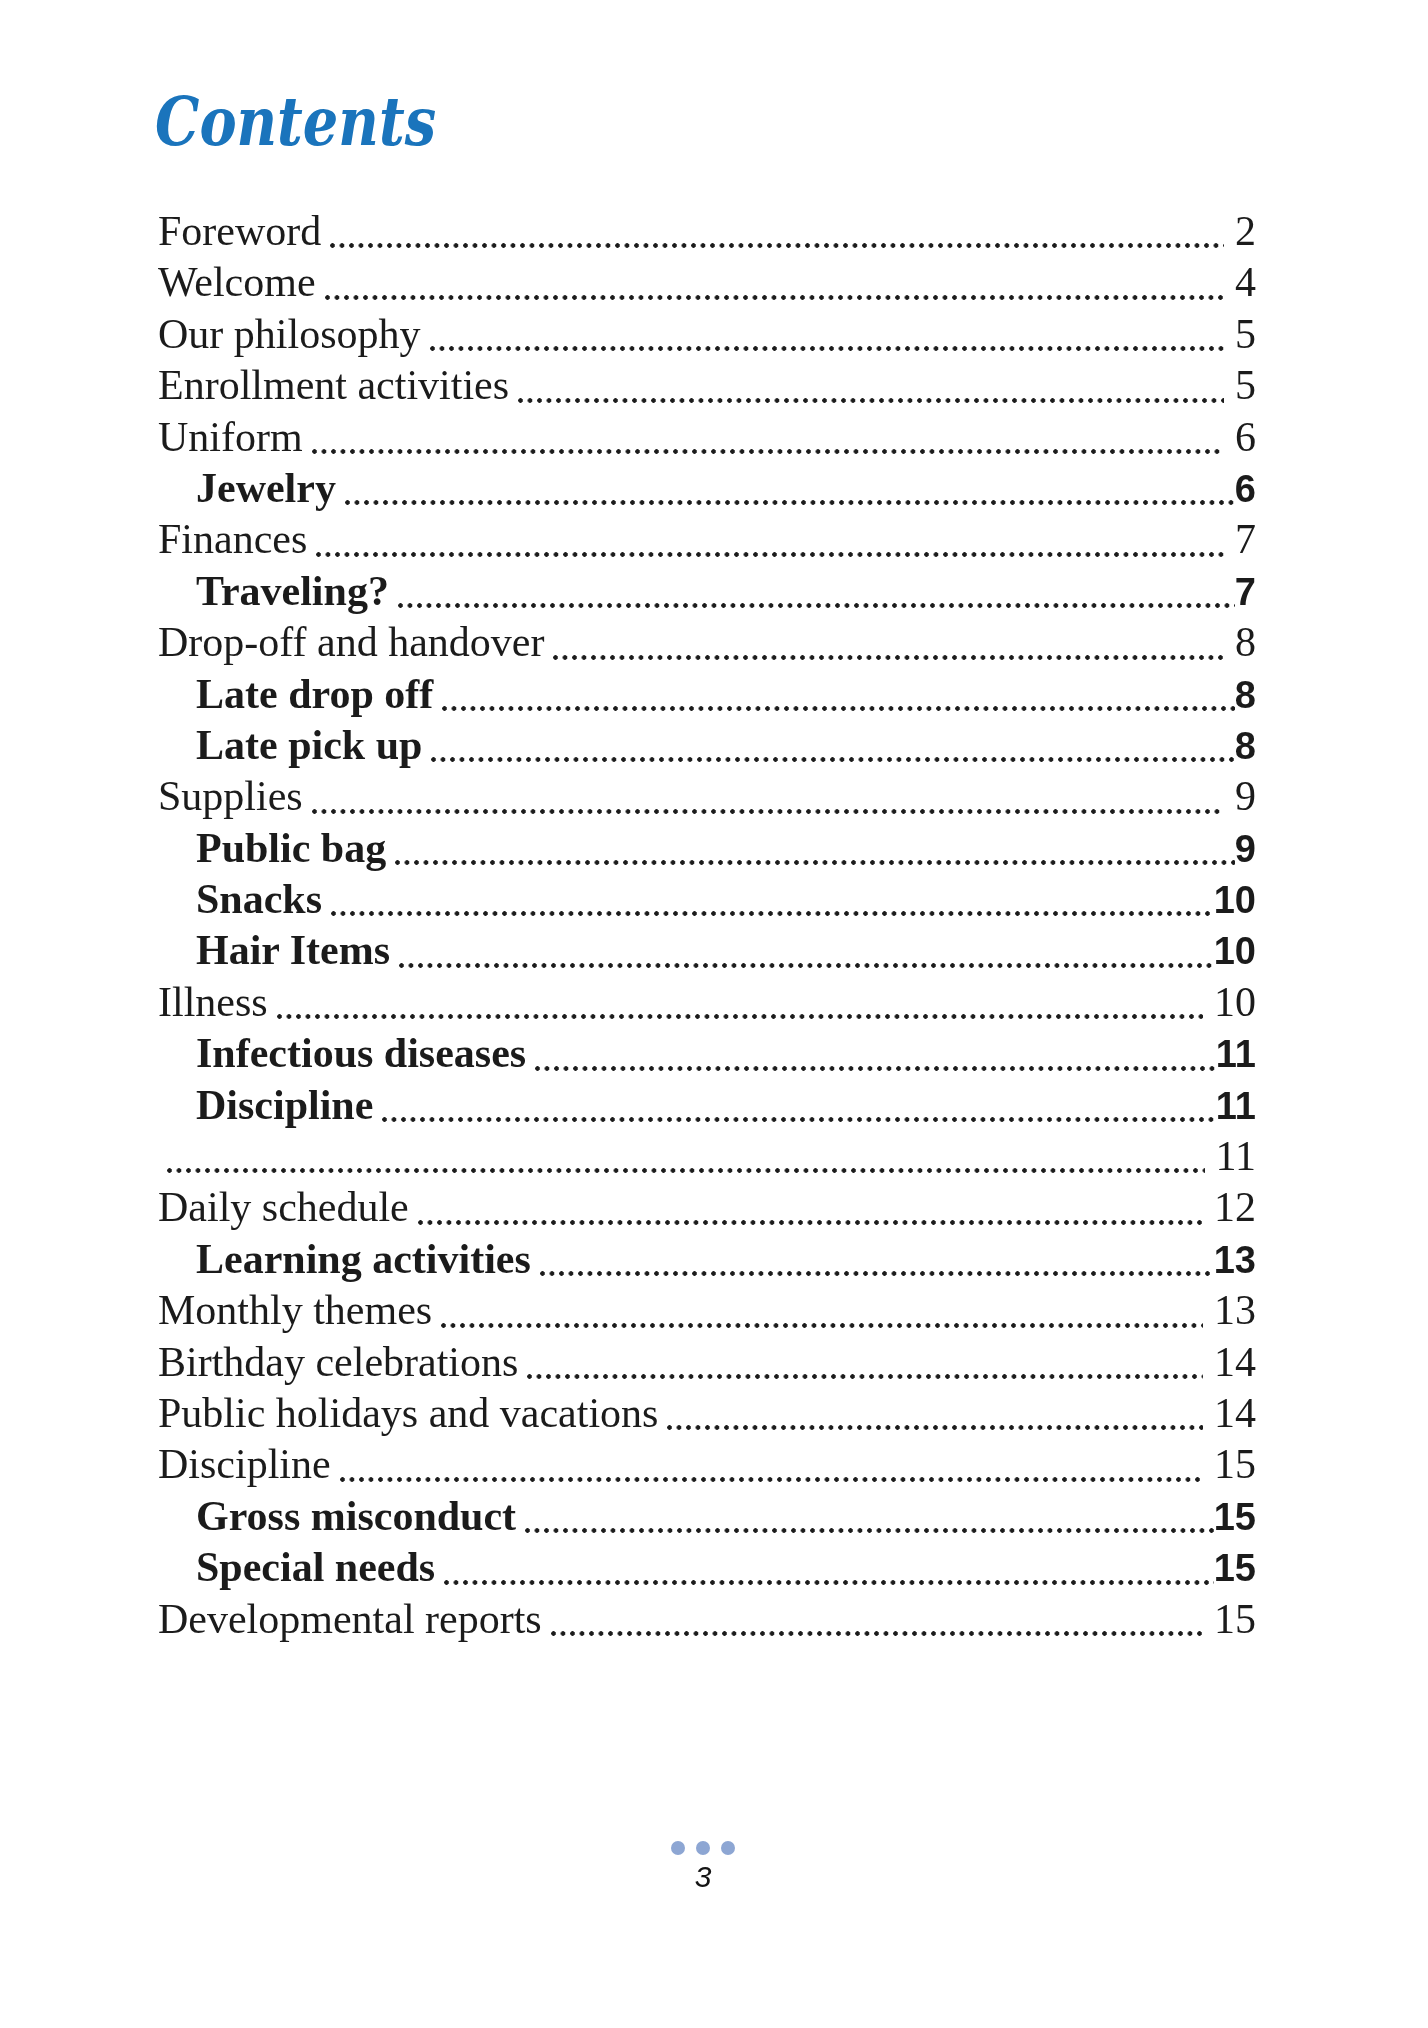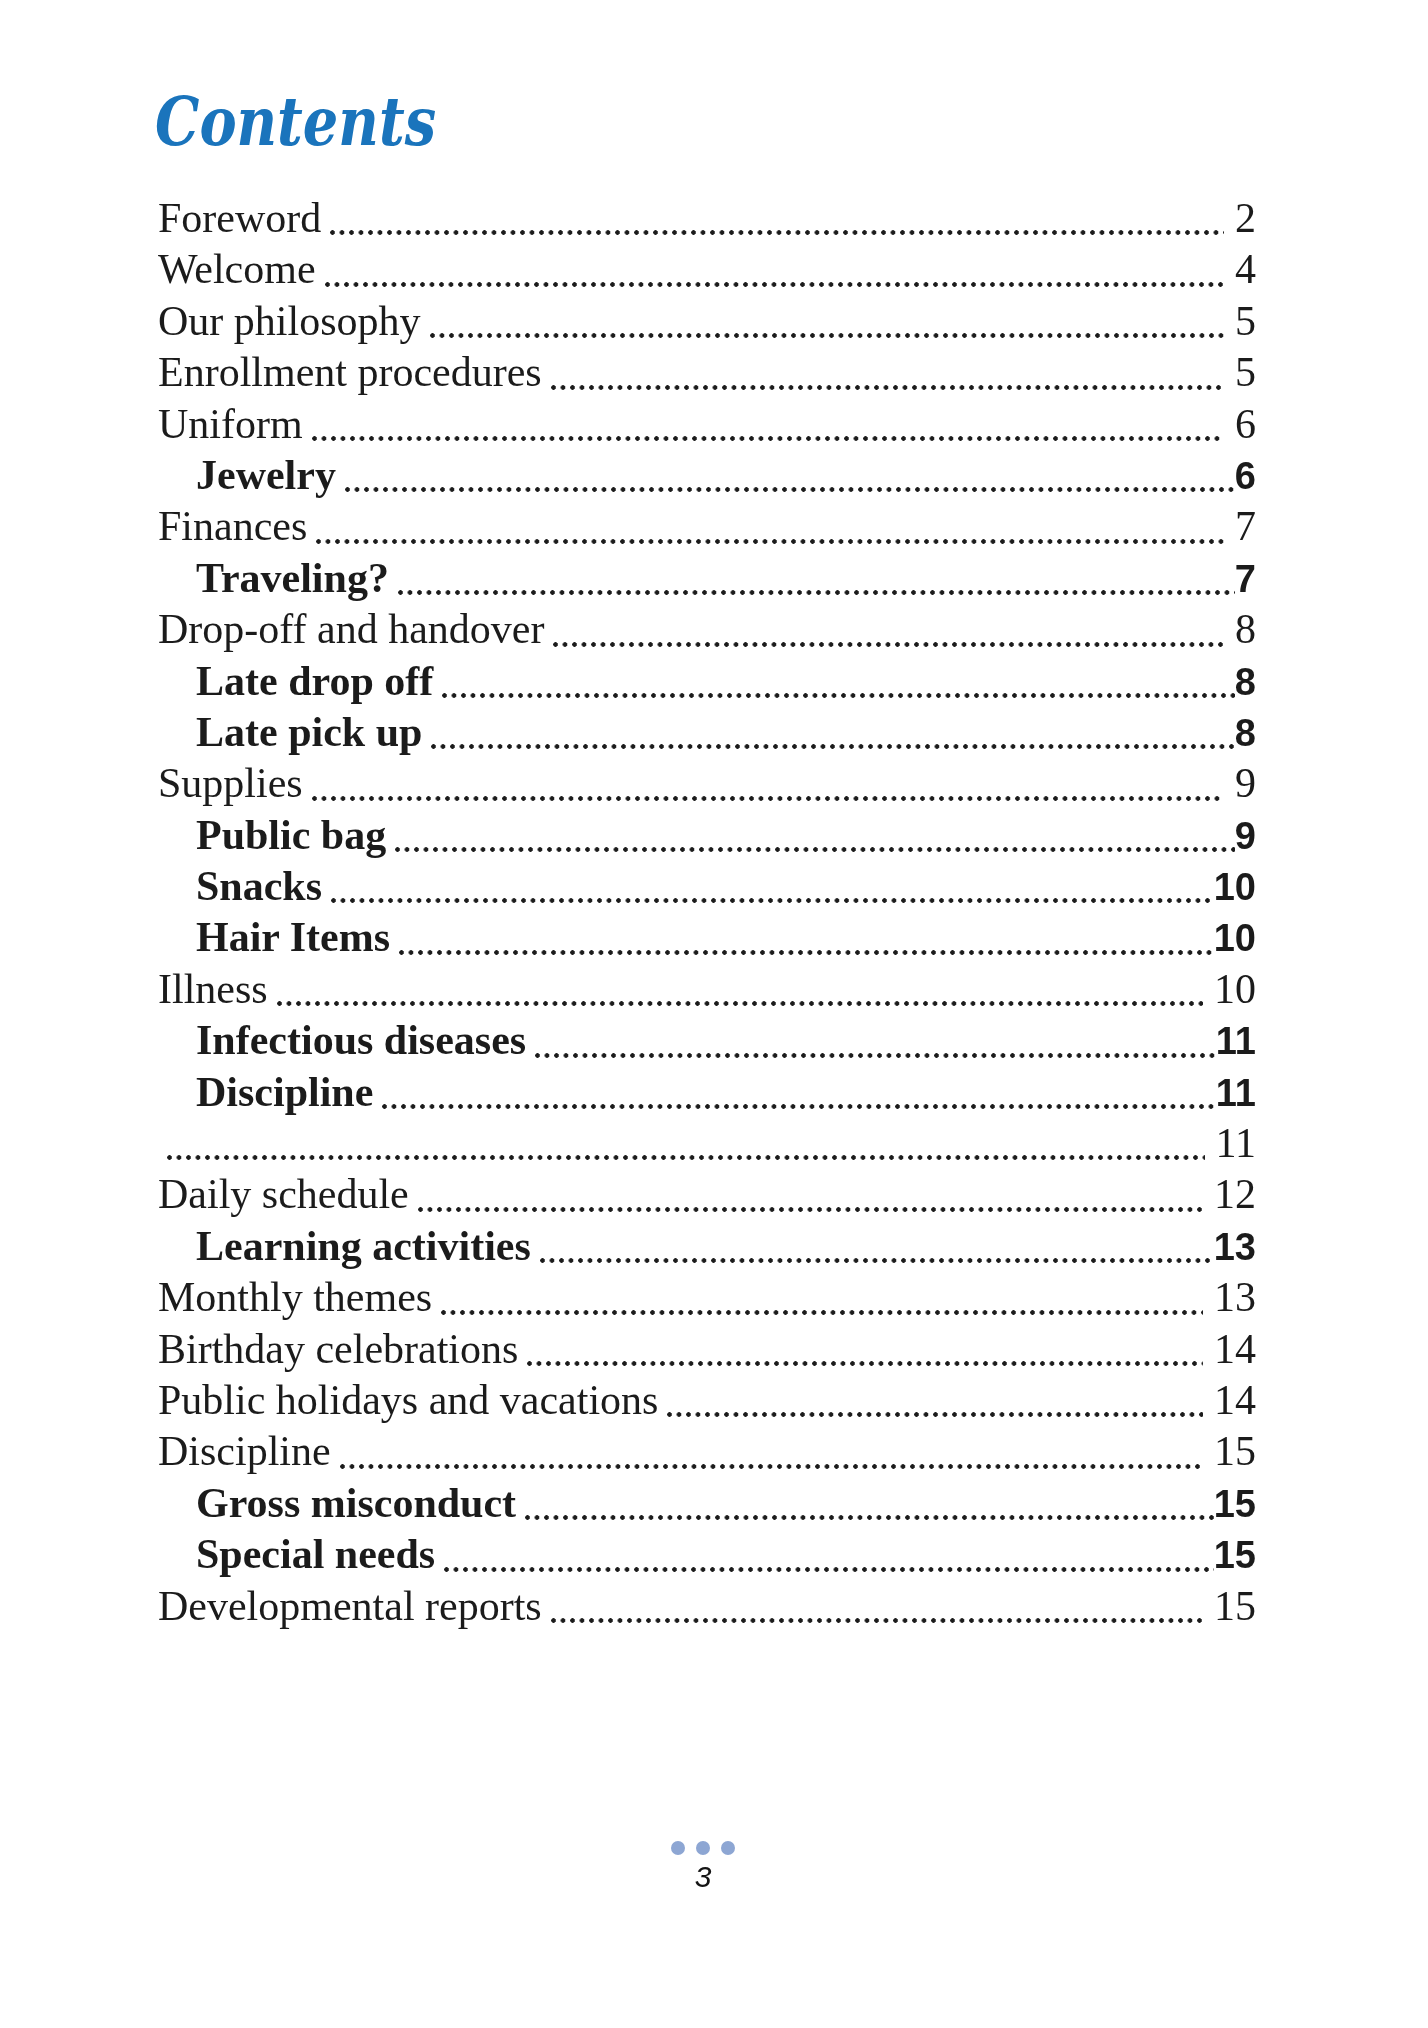--- a/index.html
+++ b/index.html
@@ -24,21 +24,21 @@
     font-weight: 700;
     font-size: 68px;
     line-height: 1.1;
     transform: scaleX(0.82);
     transform-origin: left top;
     white-space: nowrap;
   }
   .toc {
     position: absolute;
     left: 158px;
-    top: 193px;
+    top: 206px;
     width: 1098px;
   }
   .row {
     display: flex;
     align-items: baseline;
     height: 51.4px;
     font-size: 42px;
     line-height: 51.4px;
     white-space: nowrap;
   }
@@ -114,21 +114,21 @@
     <span class="label">Welcome</span>
     <span class="leader"></span>
     <span class="pagenum">4</span>
   </div>
     <div class="row level1">
     <span class="label">Our philosophy</span>
     <span class="leader"></span>
     <span class="pagenum">5</span>
   </div>
     <div class="row level1">
-    <span class="label">Enrollment procedures</span>
+    <span class="label">Enrollment activities</span>
     <span class="leader"></span>
     <span class="pagenum">5</span>
   </div>
     <div class="row level1">
     <span class="label">Uniform</span>
     <span class="leader"></span>
     <span class="pagenum">6</span>
   </div>
     <div class="row level2">
     <span class="label">Jewelry</span>

